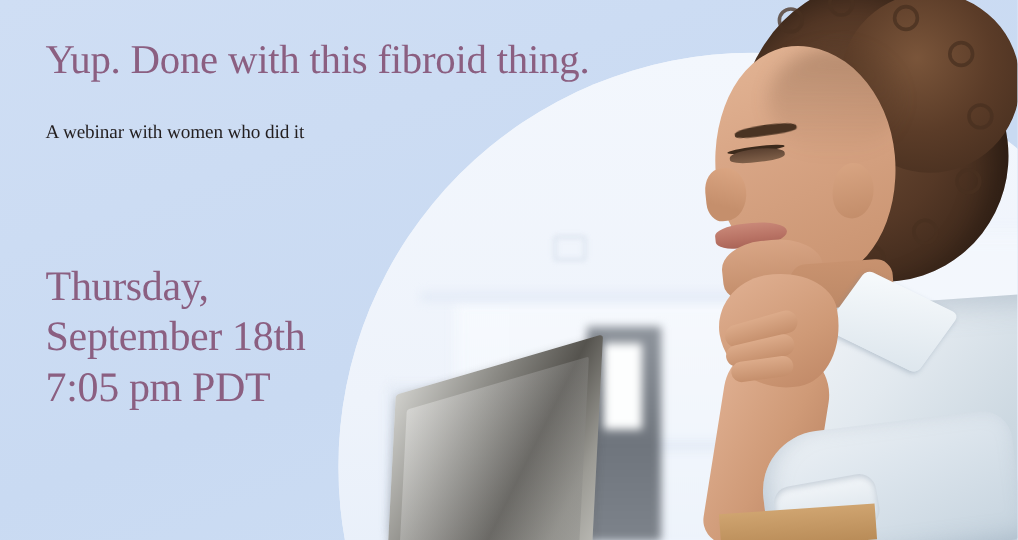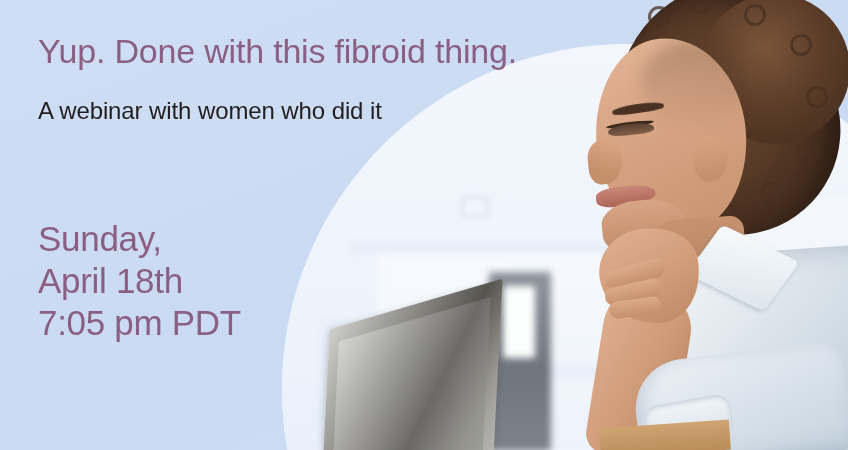--- a/index.html
+++ b/index.html
@@ -197,29 +197,29 @@
     border-radius:14px;transform:rotate(-10deg);
     box-shadow:inset 0 2px 5px rgba(120,140,160,.4);
   }
   .elbow-desk{
     position:absolute;left:600px;top:424px;width:130px;height:30px;
     background:linear-gradient(180deg,#cfa470,#b98c58);
     transform:rotate(-4deg);
   }
 
   
-  .text-layer{position:absolute;left:0;top:0;width:848px;height:424px;}
+  .text-layer{position:absolute;left:0;top:0;width:848px;height:424px;font-family:Liberation Serif, serif;}
   .headline{
     position:absolute;left:38px;top:30px;
     font-size:34px;line-height:42px;font-weight:400;
     color:#8b5f81;letter-spacing:-.2px;white-space:nowrap;
   }
   .subhead{
     position:absolute;left:38px;top:94px;
-    font-size:24px;line-height:33px;font-weight:400;
+    font-size:16px;line-height:33px;font-weight:400;
     color:#231f20;letter-spacing:-.1px;
   }
   .subhead .l2{display:block;}
   .datetime{
     position:absolute;left:38px;top:218px;
     font-size:35px;line-height:42px;font-weight:400;
     color:#8b5f81;letter-spacing:-.3px;
   }
   .datetime span{display:block;}
 </style>
@@ -284,19 +284,19 @@
   </div>
 
   <div class="text-layer">
     <div class="headline">Yup. Done with this fibroid thing.</div>
 
     <div class="subhead">
       <span class="l1">A webinar with women who did it</span>
     </div>
 
     <div class="datetime">
-      <span>Sunday,</span>
-      <span>April 18th</span>
+      <span>Thursday,</span>
+      <span>September 18th</span>
       <span>7:05 pm PDT</span>
     </div>
   </div>
 
 </div>
 
 </body></html>

